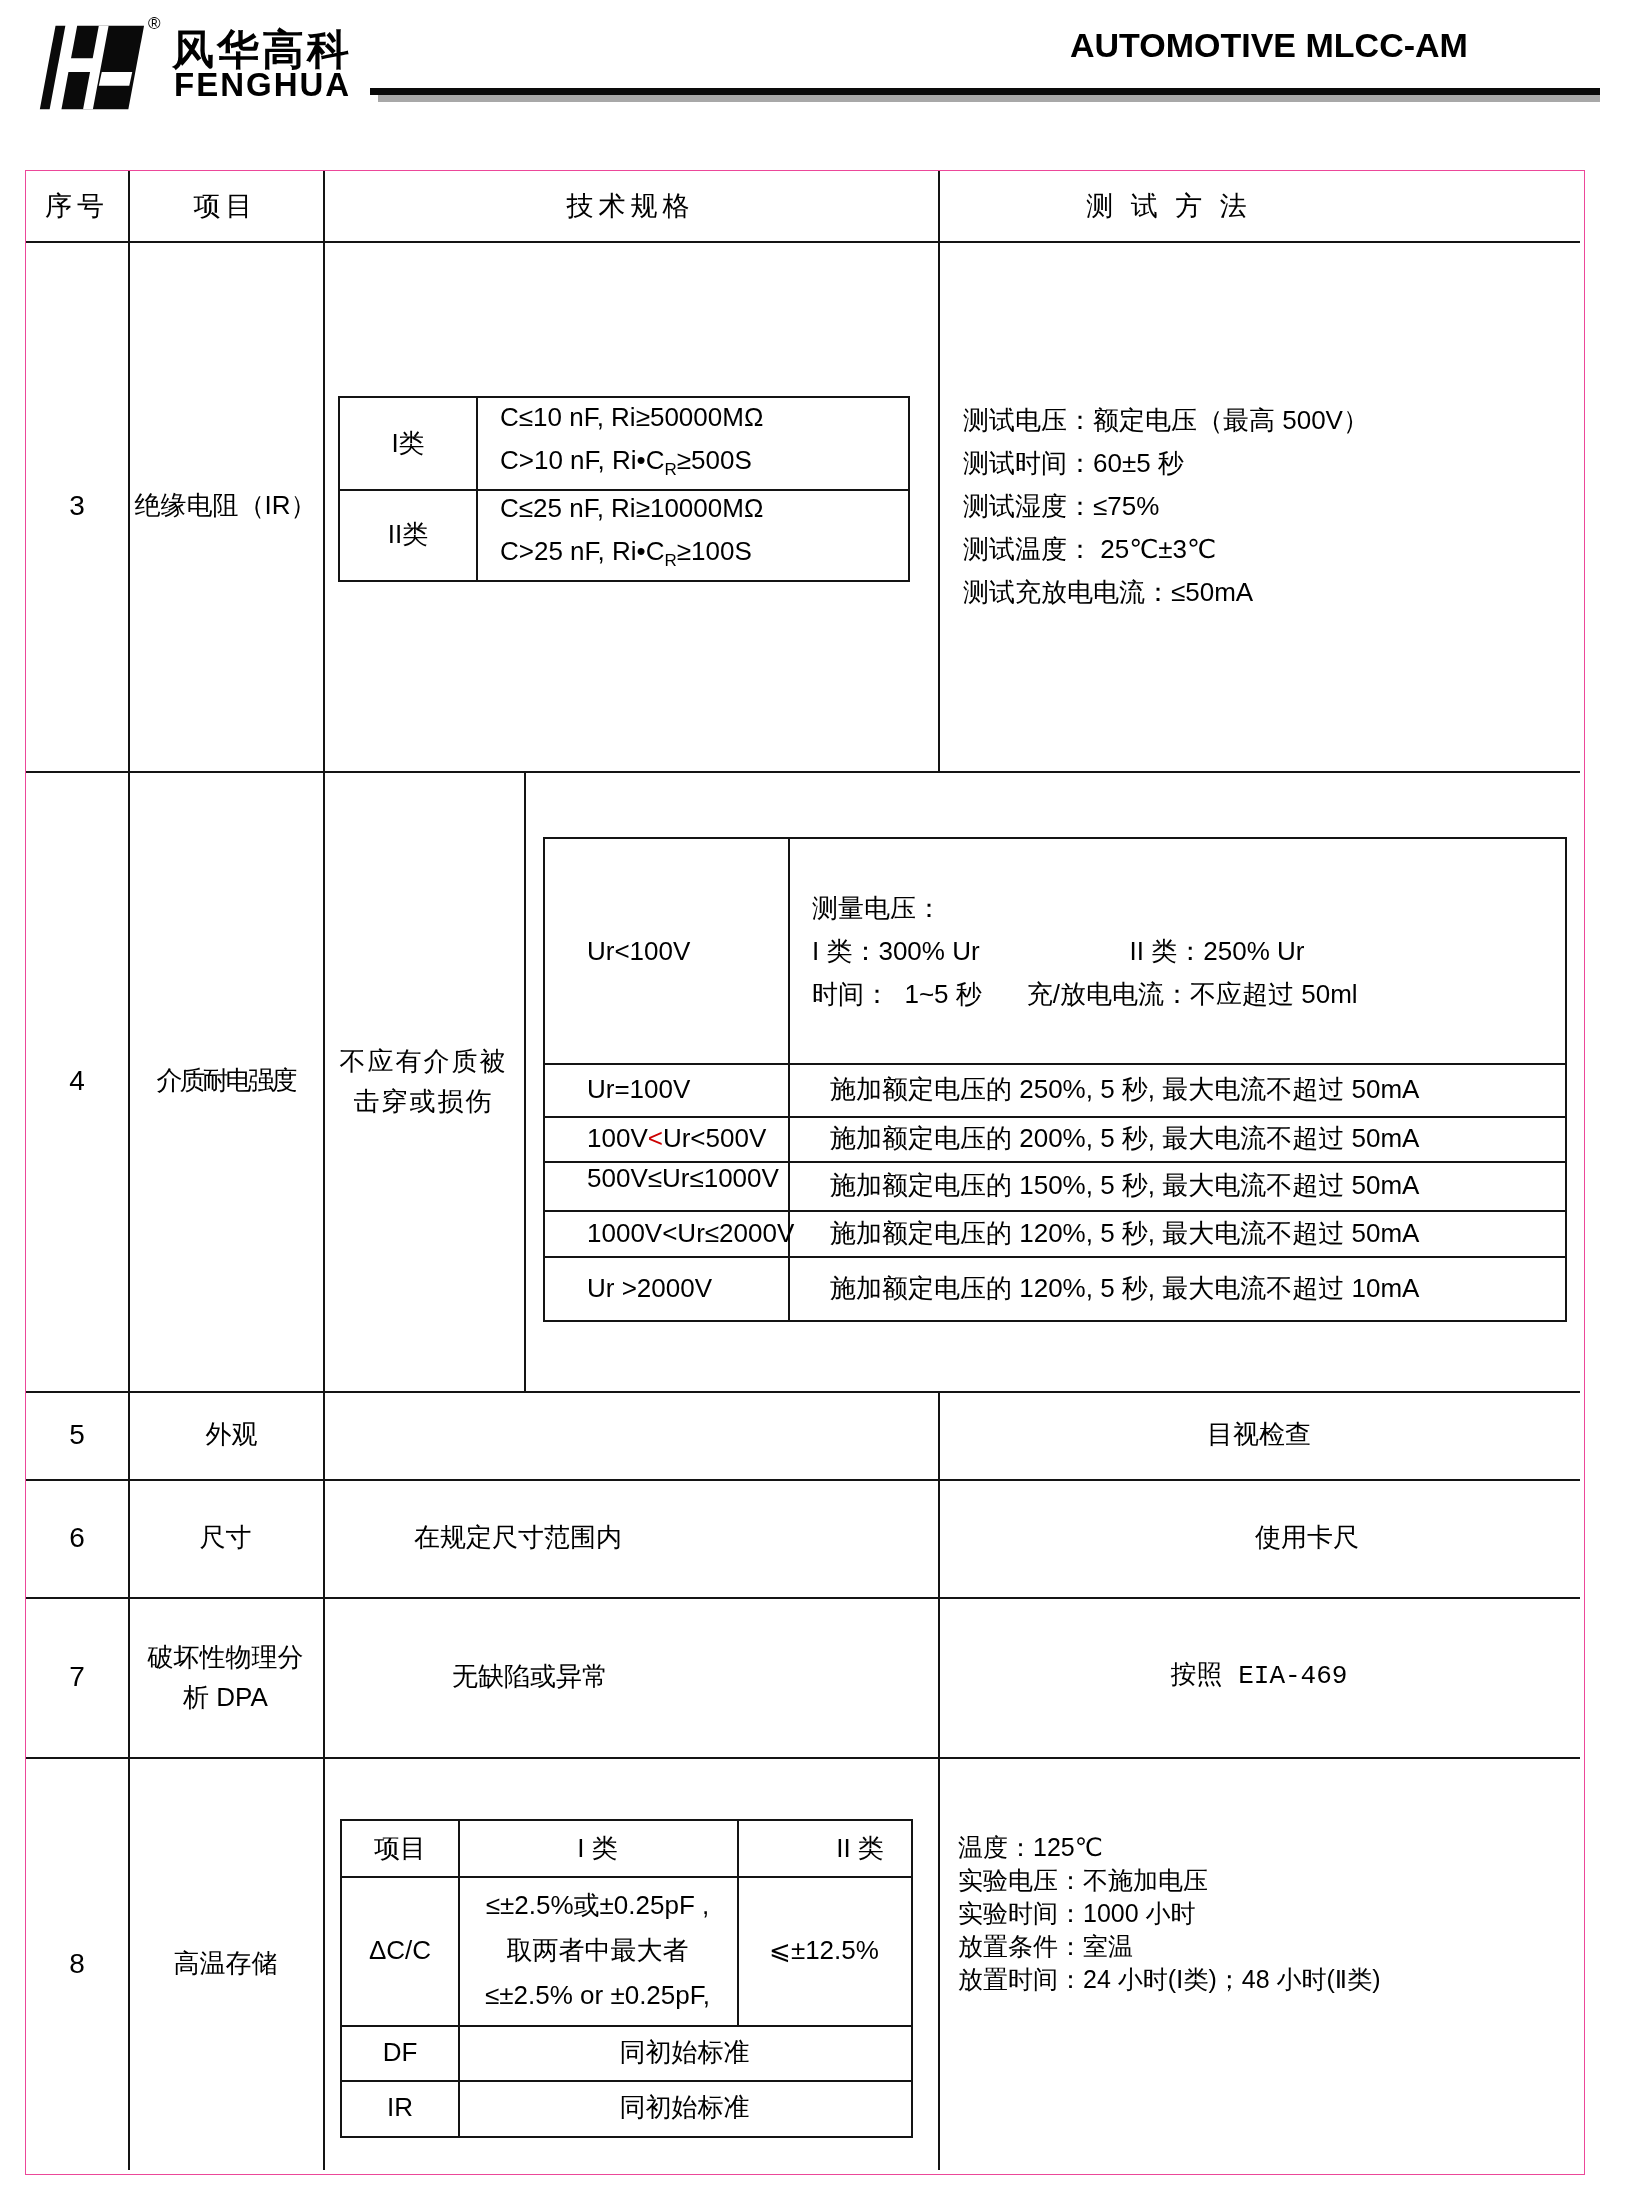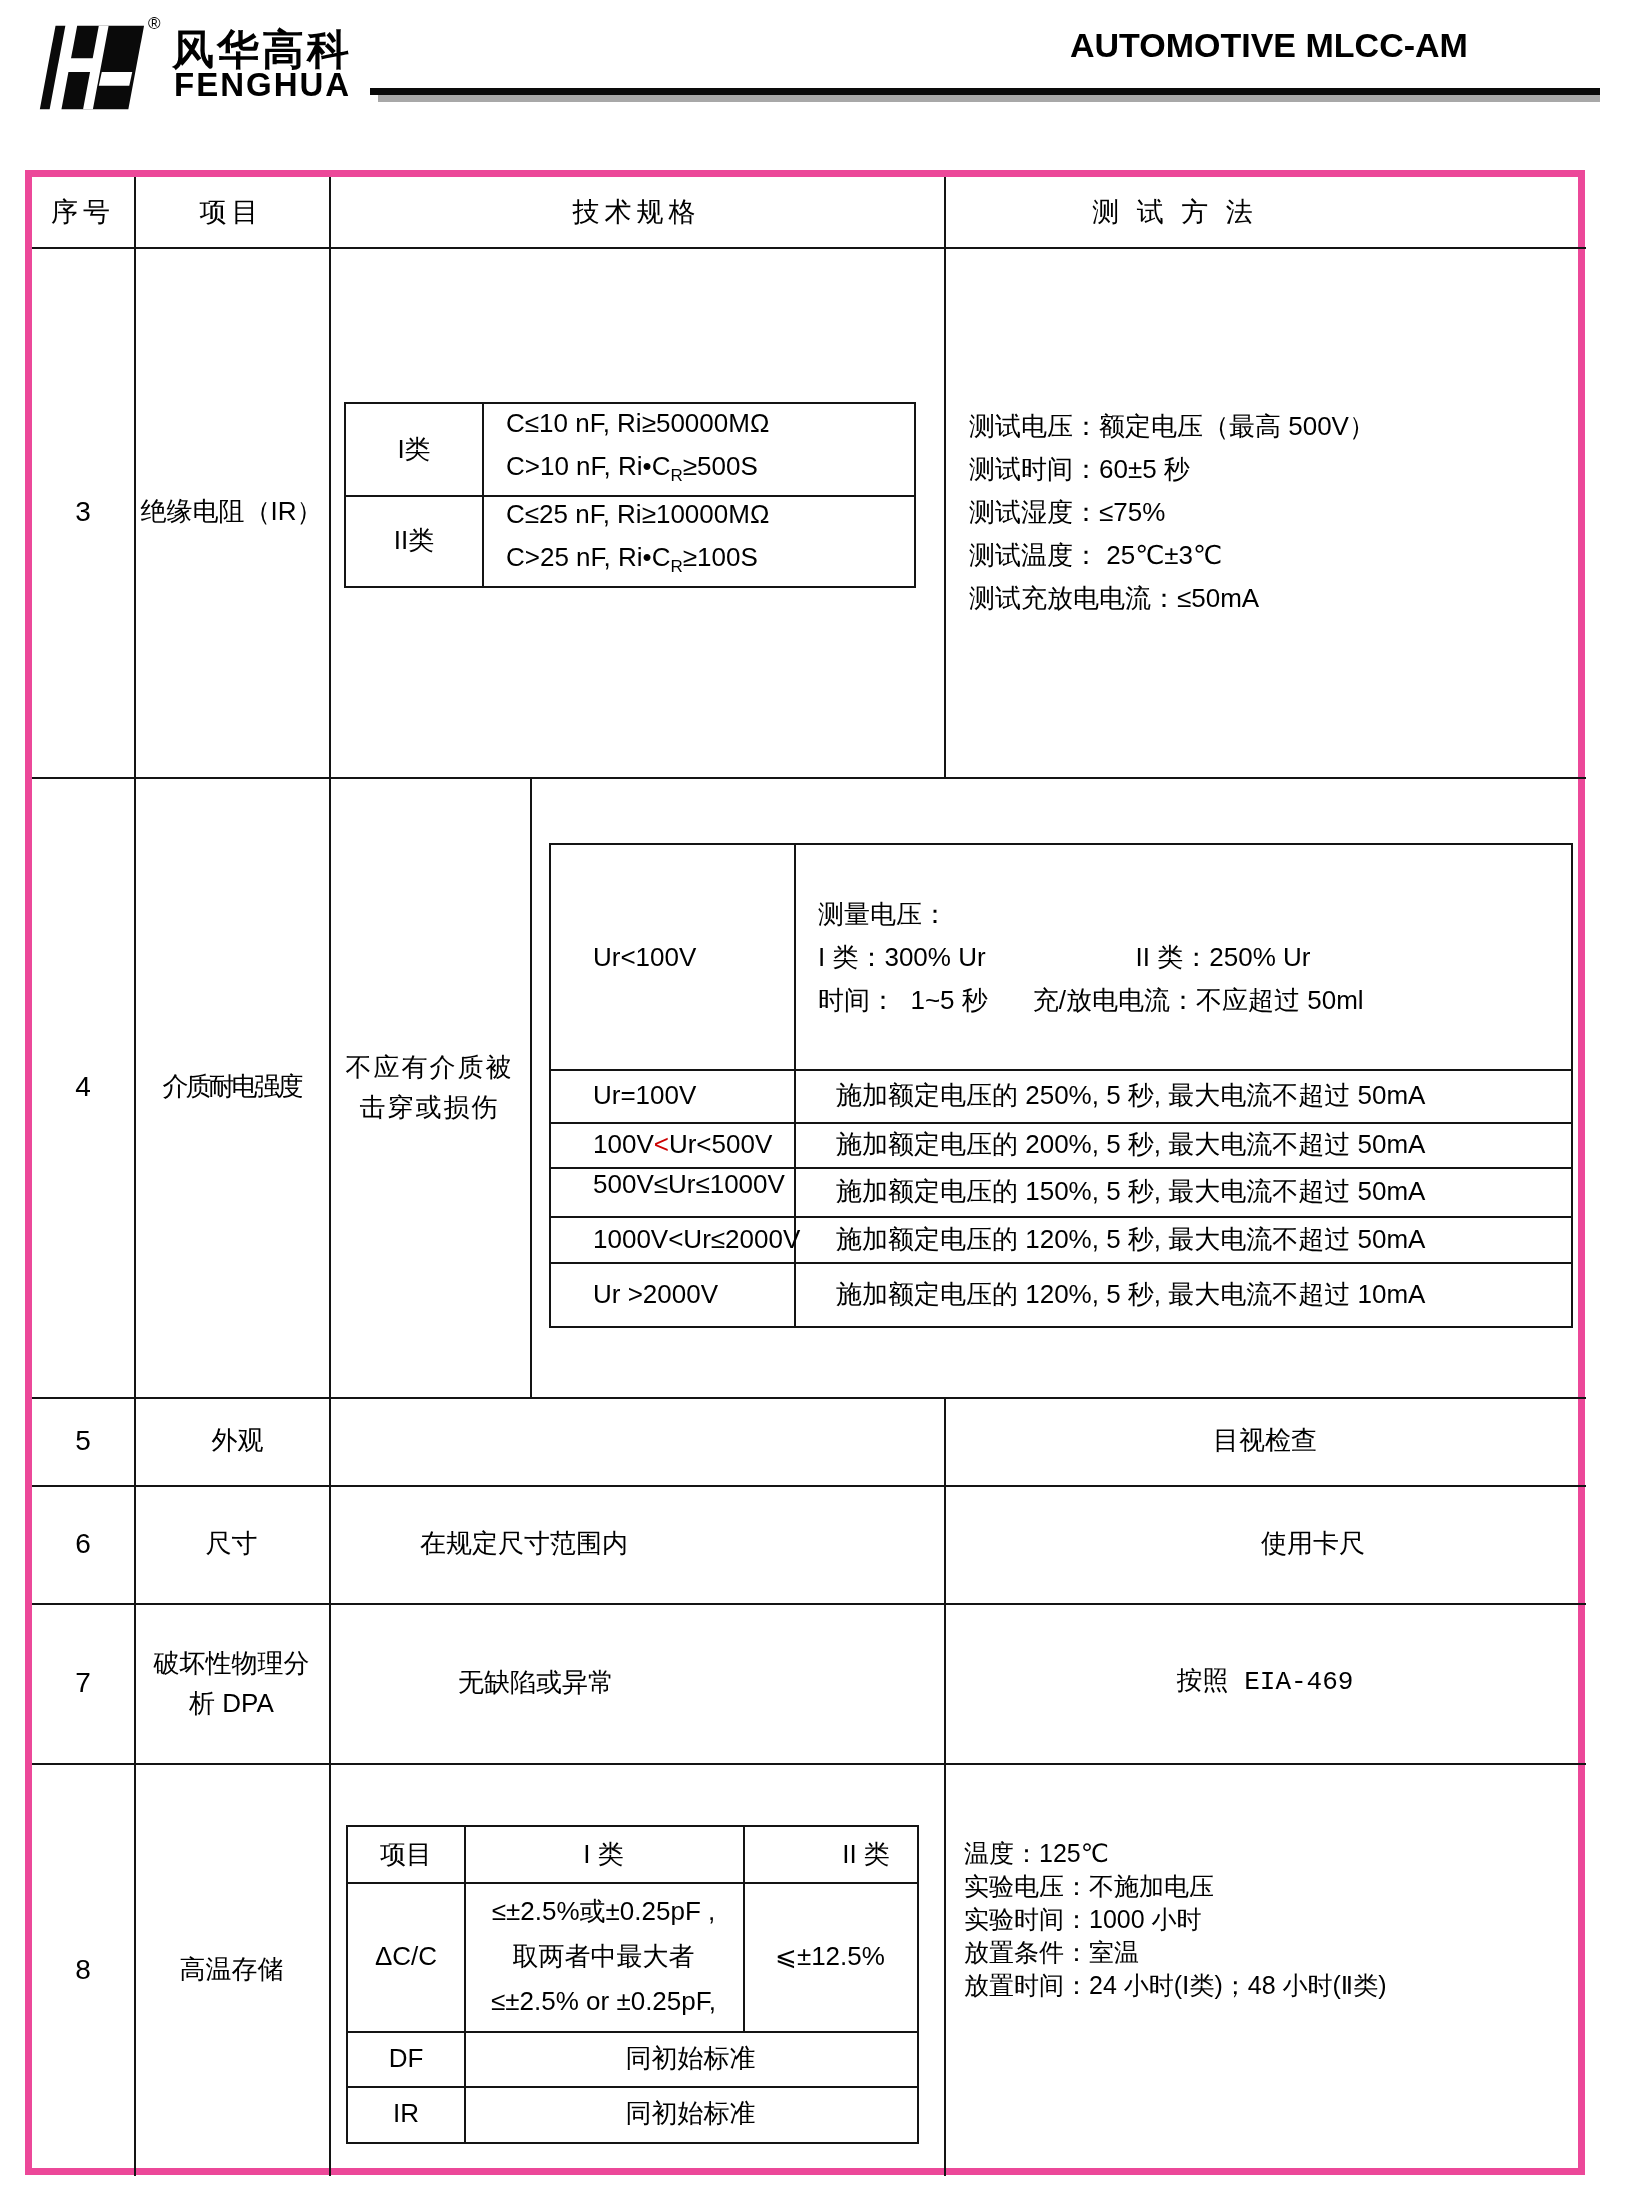--- a/index.html
+++ b/index.html
@@ -2,21 +2,21 @@
 <html><head>
 <meta charset="utf-8">
 <style>
   html,body{margin:0;padding:0;background:#fff;}
   #page{position:relative;width:1651px;height:2202px;background:#ffffff;overflow:hidden;
         font-family:"Liberation Sans","DejaVu Sans",sans-serif;color:#000;}
   .abs{position:absolute;}
   .hline{position:absolute;background:#141414;height:2px;}
   .vline{position:absolute;background:#141414;width:2px;}
   #tbl{position:absolute;left:25px;top:170px;width:1560px;height:2005px;
-       border:7px solid #ec4899;box-sizing:border-box;}
+       border:1px solid #ec4899;box-sizing:border-box;}
   .cell{position:absolute;display:flex;align-items:center;justify-content:center;
         font-size:26px;line-height:1.35;text-align:center;}
   .hdr{font-size:27px;letter-spacing:5px;}
   .no{font-size:28px;}
   .pre{white-space:pre-line;}
   .innertbl{position:absolute;border:2px solid #141414;box-sizing:content-box;background:#fff;}
   .mcol{position:absolute;display:flex;flex-direction:column;justify-content:center;
         align-items:flex-start;text-align:left;font-size:26px;}
   .mcol div{line-height:43px;white-space:pre;}
   .m8 div{line-height:33px;font-size:25px;}

